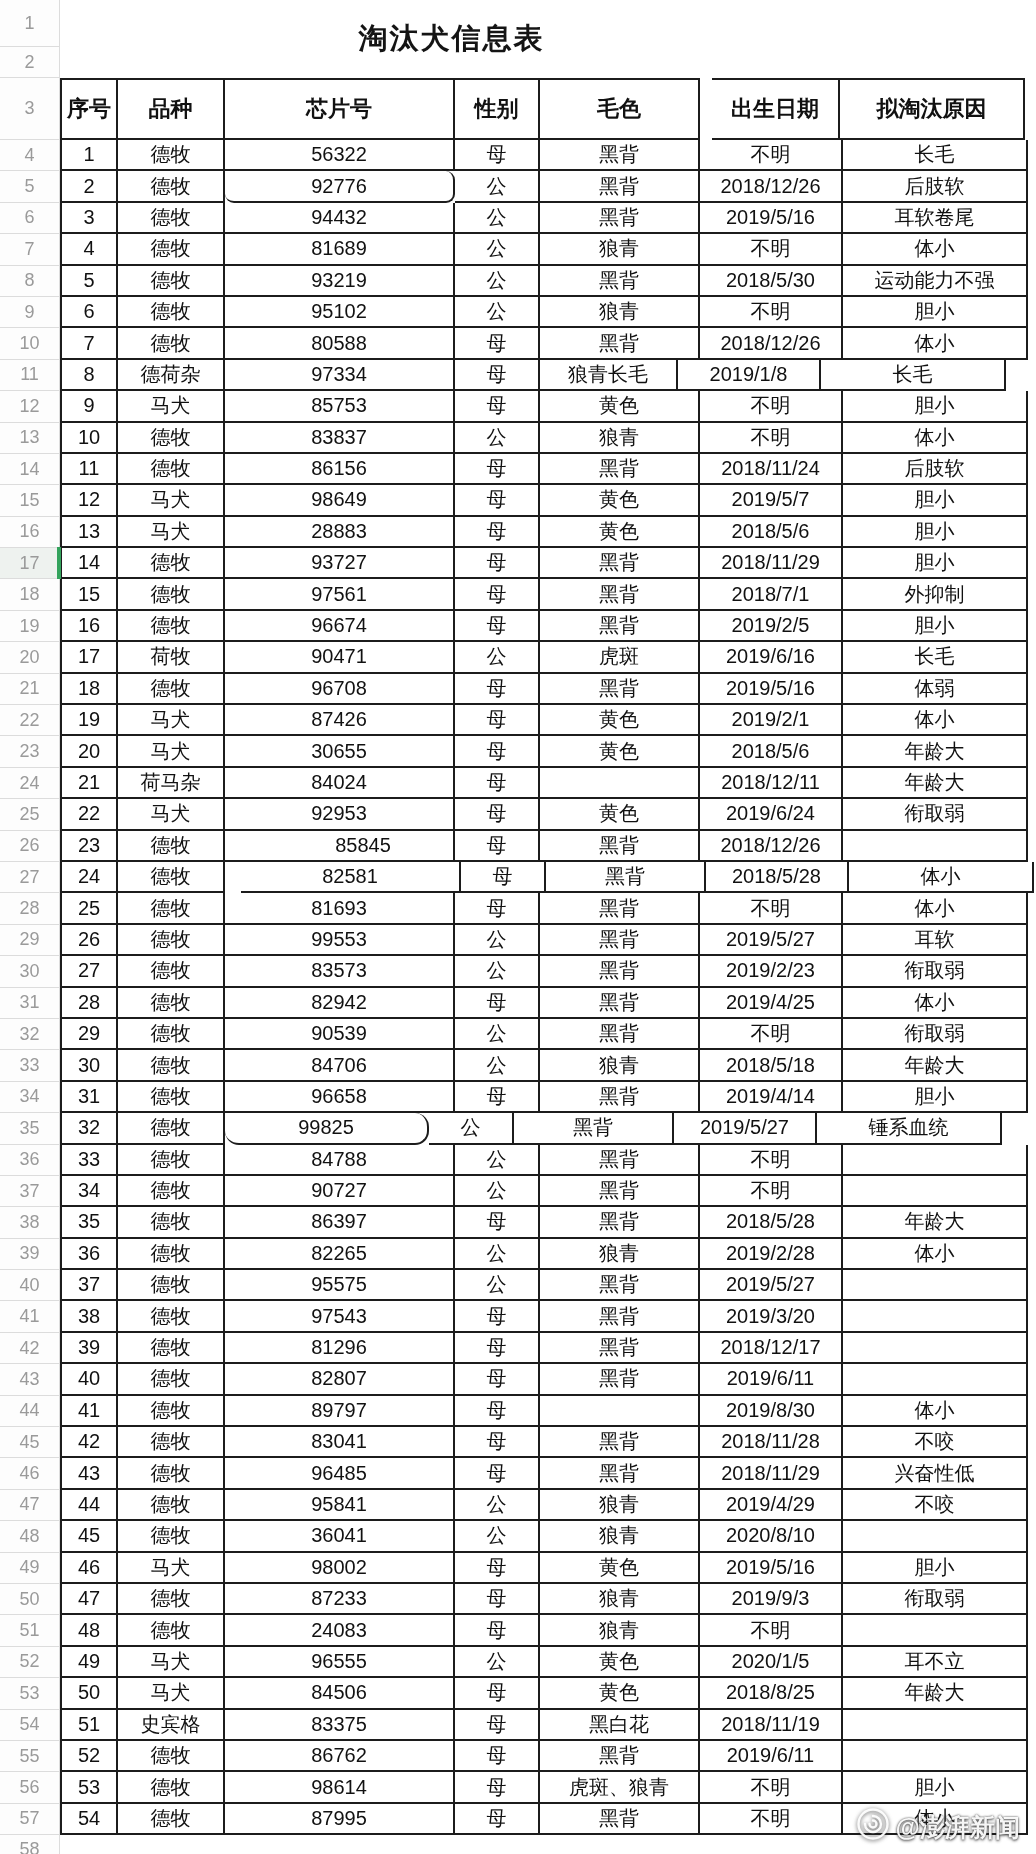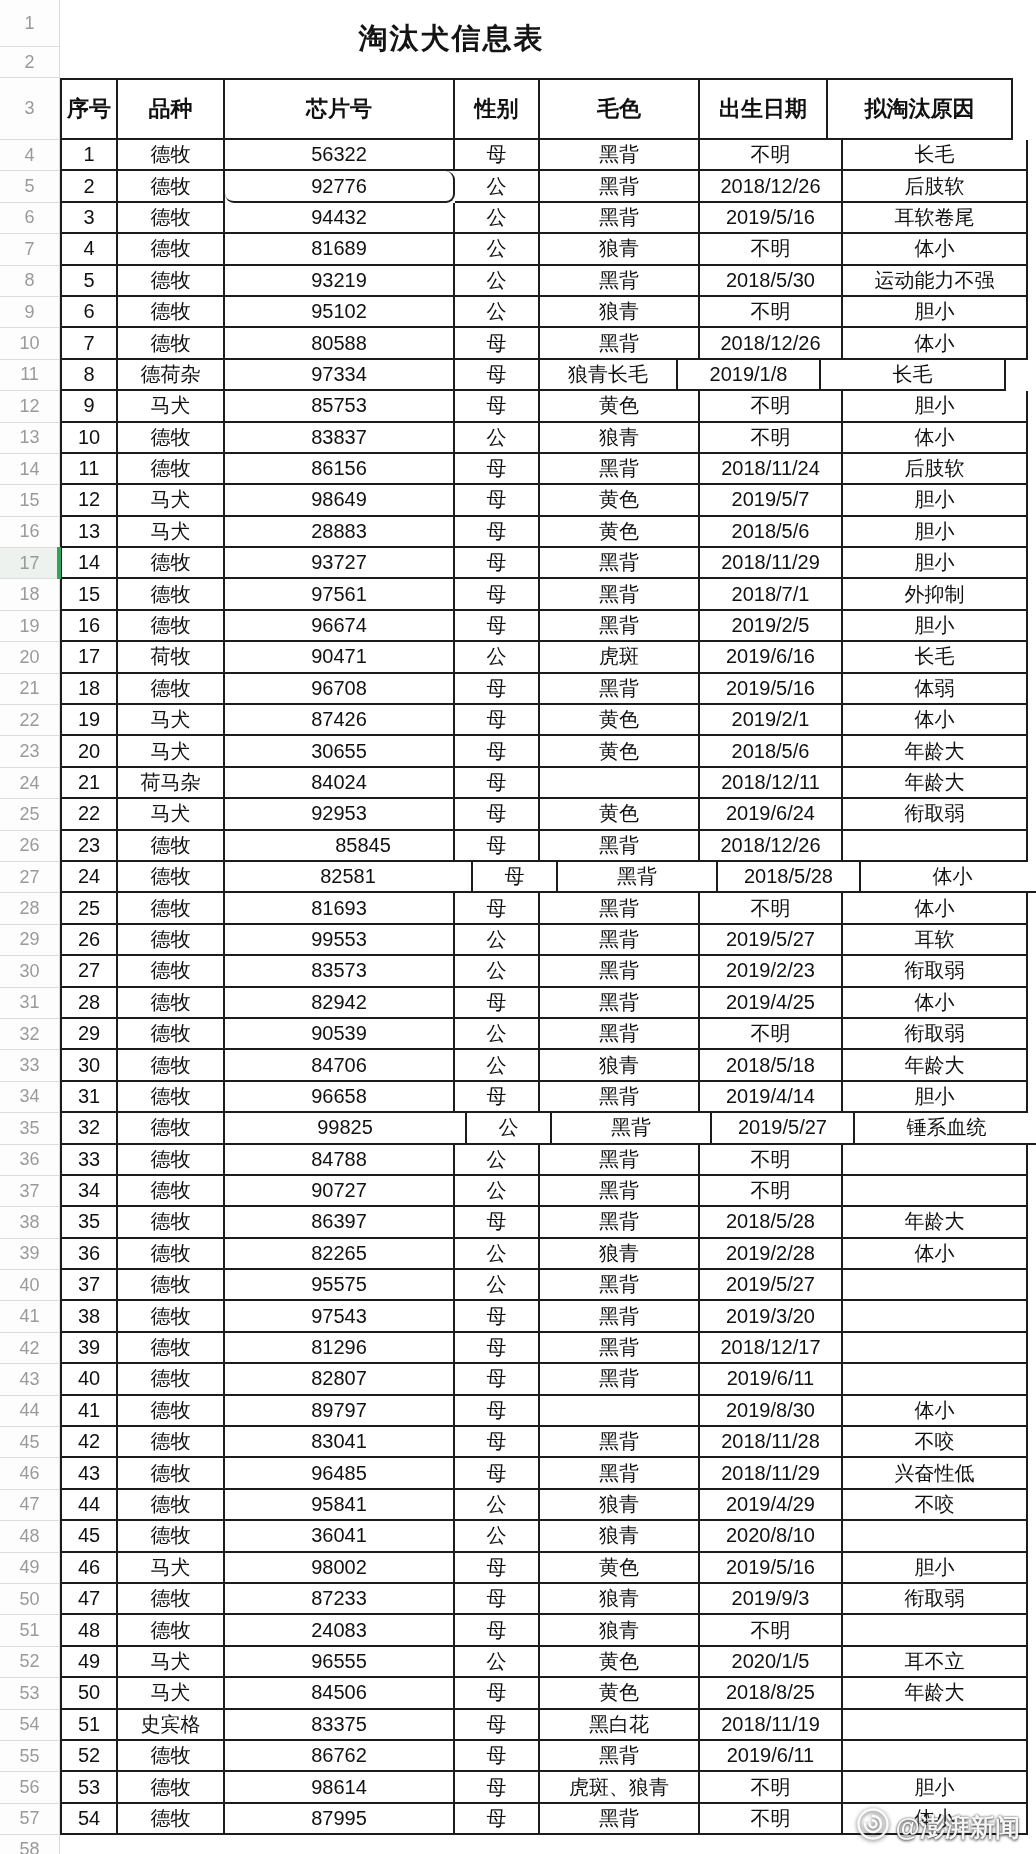--- a/index.html
+++ b/index.html
@@ -117,21 +117,21 @@
       <div class="g-cell" style="height: 30px;">58</div>
     </div>
   <div id="title">淘汰犬信息表</div>
   <div id="grid">
       <div class="row header-row">
         <div class="t-cell" style="width: 58px;">序号</div>
         <div class="t-cell" style="width: 107px;">品种</div>
         <div class="t-cell" style="width: 230px;">芯片号</div>
         <div class="t-cell" style="width: 85px;">性别</div>
         <div class="t-cell" style="width: 160px;">毛色</div>
-        <div class="t-cell" style="width: 128px;">出生日期</div>
+        <div class="t-cell" style="width: 128px; margin-left: 12px;">出生日期</div>
         <div class="t-cell" style="width: 185px;">拟淘汰原因</div>
       </div>
       <div class="row data-row">
         <div class="t-cell" style="width: 58px;">1</div>
         <div class="t-cell" style="width: 107px;">德牧</div>
         <div class="t-cell" style="width: 230px;">56322</div>
         <div class="t-cell" style="width: 85px;">母</div>
         <div class="t-cell" style="width: 160px;">黑背</div>
         <div class="t-cell" style="width: 143px;">不明</div>
         <div class="t-cell" style="width: 185px;">长毛</div>
@@ -330,21 +330,21 @@
         <div class="t-cell" style="width: 107px;">德牧</div>
         <div class="t-cell" style="width: 230px; padding-left: 48px;">85845</div>
         <div class="t-cell" style="width: 85px;">母</div>
         <div class="t-cell" style="width: 160px;">黑背</div>
         <div class="t-cell" style="width: 143px;">2018/12/26</div>
         <div class="t-cell" style="width: 185px;"></div>
       </div>
       <div class="row data-row">
         <div class="t-cell" style="width: 58px;">24</div>
         <div class="t-cell" style="width: 107px;">德牧</div>
-        <div class="t-cell" style="width: 248px;">82581</div>
+        <div class="t-cell" style="width: 220px; margin-left: 16px;">82581</div>
         <div class="t-cell" style="width: 85px;">母</div>
         <div class="t-cell" style="width: 160px;">黑背</div>
         <div class="t-cell" style="width: 143px;">2018/5/28</div>
         <div class="t-cell" style="width: 185px;">体小</div>
       </div>
       <div class="row data-row">
         <div class="t-cell" style="width: 58px;">25</div>
         <div class="t-cell" style="width: 107px;">德牧</div>
         <div class="t-cell" style="width: 230px;">81693</div>
         <div class="t-cell" style="width: 85px;">母</div>
@@ -402,21 +402,21 @@
         <div class="t-cell" style="width: 107px;">德牧</div>
         <div class="t-cell" style="width: 230px;">96658</div>
         <div class="t-cell" style="width: 85px;">母</div>
         <div class="t-cell" style="width: 160px;">黑背</div>
         <div class="t-cell" style="width: 143px;">2019/4/14</div>
         <div class="t-cell" style="width: 185px;">胆小</div>
       </div>
       <div class="row data-row">
         <div class="t-cell" style="width: 58px;">32</div>
         <div class="t-cell" style="width: 107px;">德牧</div>
-        <div class="t-cell" style="width: 242px;">99825</div>
+        <div class="t-cell" style="width: 204px; border-radius: 14px;">99825</div>
         <div class="t-cell" style="width: 85px;">公</div>
         <div class="t-cell" style="width: 160px;">黑背</div>
         <div class="t-cell" style="width: 143px;">2019/5/27</div>
         <div class="t-cell" style="width: 185px;">锤系血统</div>
       </div>
       <div class="row data-row">
         <div class="t-cell" style="width: 58px;">33</div>
         <div class="t-cell" style="width: 107px;">德牧</div>
         <div class="t-cell" style="width: 230px;">84788</div>
         <div class="t-cell" style="width: 85px;">公</div>

